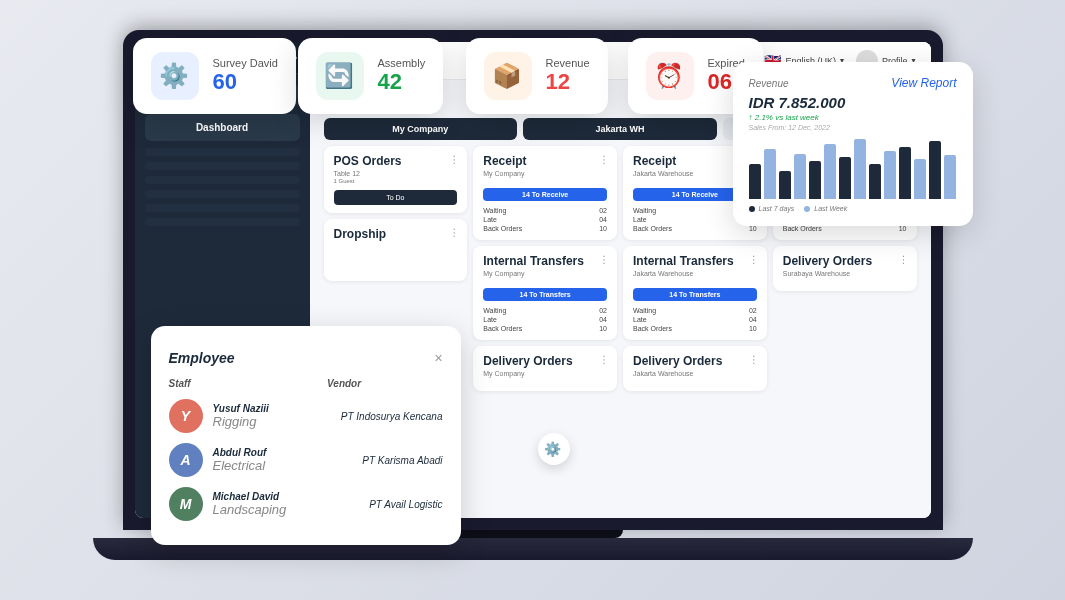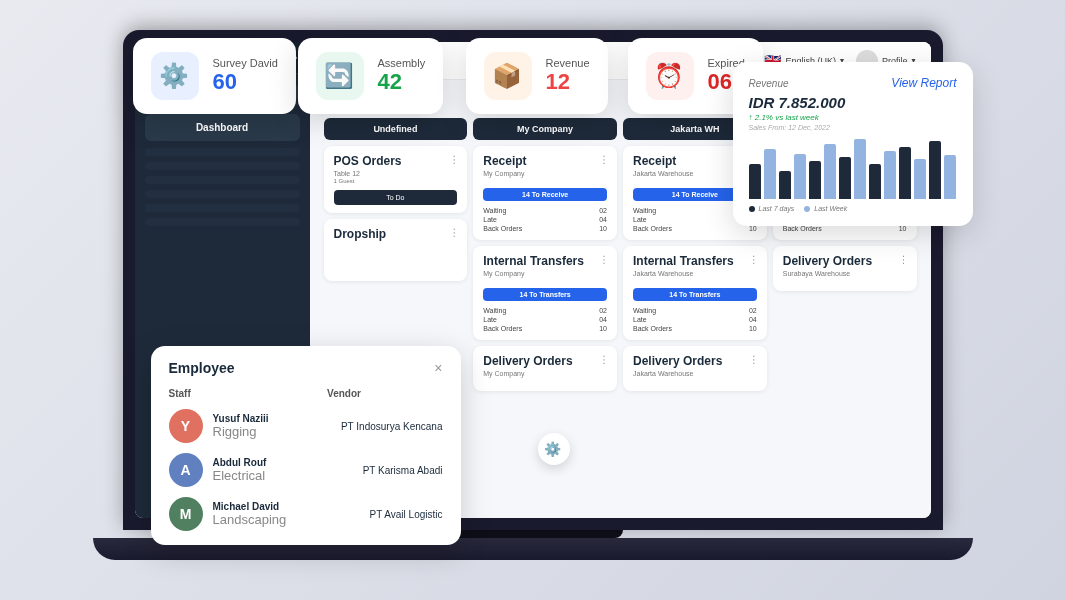--- a/index.html
+++ b/index.html
@@ -346,23 +346,24 @@
       border-radius: 50%;
     }
 
     
     .employee-card {
       position: absolute;
       bottom: 30px;
       left: 60px;
       background: #fff;
       border-radius: 14px;
-      padding: 14px 18px;
+      padding: 24px 18px;
       box-shadow: 0 8px 30px rgba(0,0,0,0.18);
       width: 310px;
+      font-style: italic;
     }
     .employee-header {
       display: flex;
       justify-content: space-between;
       align-items: center;
       margin-bottom: 12px;
     }
     .employee-title { font-size: 14px; font-weight: 700; color: #1a2a3a; }
     .employee-close { color: #999; font-size: 14px; cursor: pointer; }
     .employee-cols {
@@ -452,21 +453,20 @@
 
         <div class="dashboard-area" style="position:relative;">
           <div class="dashboard-title">Dashboard</div>
 
           <div class="search-bar">
             <span style="font-size:9px">🔍</span>
             <span>Search</span>
           </div>
 
           <div class="grid-header">
-            <div class="col-header">Undefined</div>
             <div class="col-header">My Company</div>
             <div class="col-header">Jakarta WH</div>
             <div class="col-header" style="background:#e8ecf2;color:#1a2a3a;"></div>
           </div>
 
           <div class="grid-body">
 
             <div class="grid-col">
               <div class="card">
                 <span class="card-dot-menu">⋮</span>

